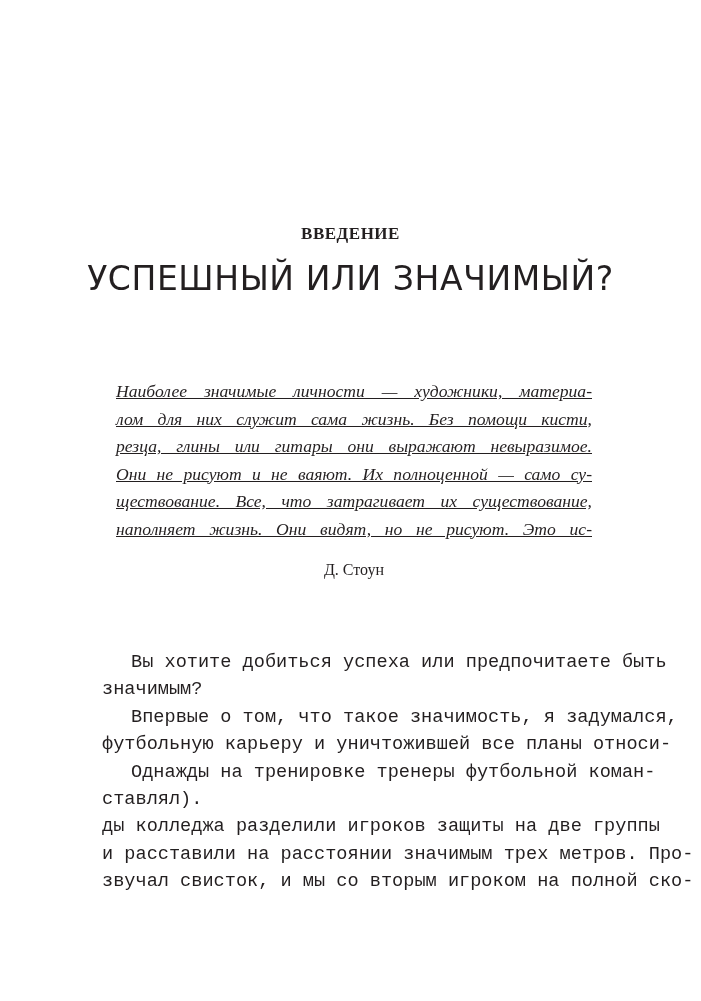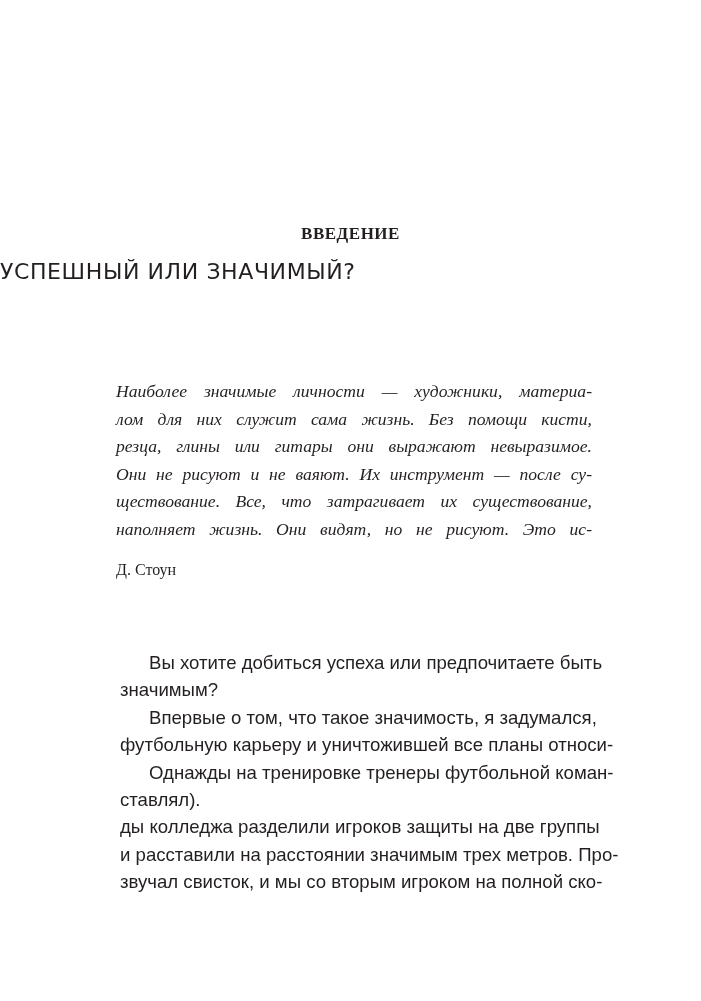--- a/index.html
+++ b/index.html
@@ -27,59 +27,60 @@
       text-align: center;
       font-family: "Liberation Serif", serif;
       font-weight: bold;
       font-size: 17px;
       letter-spacing: 0.5px;
     }
     .chapter-title {
       position: absolute;
       left: 0; width: 701px;
       top: 259px;
-      text-align: left;
+      text-align: center;
       font-family: "DejaVu Sans", "Liberation Sans", sans-serif;
-      font-size: 22px;
+      font-size: 33px;
       letter-spacing: 0.6px;
     }
     .epigraph {
       position: absolute;
       left: 116px;
       width: 476px;
       top: 378px;
       font-family: "Liberation Serif", serif;
       font-style: italic;
       font-size: 17.6px;
       line-height: 27.5px;
+      text-decoration: underline;
     }
     .epigraph .line {
       display: block;
       text-align: justify;
       text-align-last: justify;
       white-space: nowrap;
     }
     .epigraph .line.last {
       text-align-last: left;
     }
     .attribution {
       position: absolute;
       left: 116px;
       width: 476px;
       top: 561px;
-      text-align: left;
+      text-align: center;
       font-family: "Liberation Serif", serif;
       font-size: 16px;
     }
     .body-text {
       position: absolute;
-      left: 120px;
+      left: 102px;
       width: 476px;
       top: 649px;
-      font-family: Liberation Sans, sans-serif;
+      font-family: Liberation Mono, monospace;
       font-size: 18.6px;
       line-height: 27.4px;
     }
     .body-text .line {
       display: block;
       text-align: justify;
       text-align-last: justify;
       white-space: nowrap;
     }
     .body-text .line.indent {
@@ -95,21 +96,21 @@
 <div class="page">
 
   <div class="section-label">ВВЕДЕНИЕ</div>
 
   <div class="chapter-title">УСПЕШНЫЙ ИЛИ ЗНАЧИМЫЙ?</div>
 
   <div class="epigraph">
     <span class="line">Наиболее значимые личности — художники, материа-</span>
     <span class="line">лом для них служит сама жизнь. Без помощи кисти,</span>
     <span class="line">резца, глины или гитары они выражают невыразимое.</span>
-    <span class="line">Они не рисуют и не ваяют. Их инструмент — после су-</span>
+    <span class="line">Они не рисуют и не ваяют. Их полноценной — само су-</span>
     <span class="line">ществование. Все, что затрагивает их существование,</span>
     <span class="line">наполняет жизнь. Они видят, но не рисуют. Это ис-</span>
   </div>
 
   <div class="attribution">Д. Стоун</div>
 
   <div class="body-text">
     <span class="line indent">Вы хотите добиться успеха или предпочитаете быть</span>
     <span class="line last">значимым?</span>
     <span class="line indent">Впервые о том, что такое значимость, я задумался,</span>

